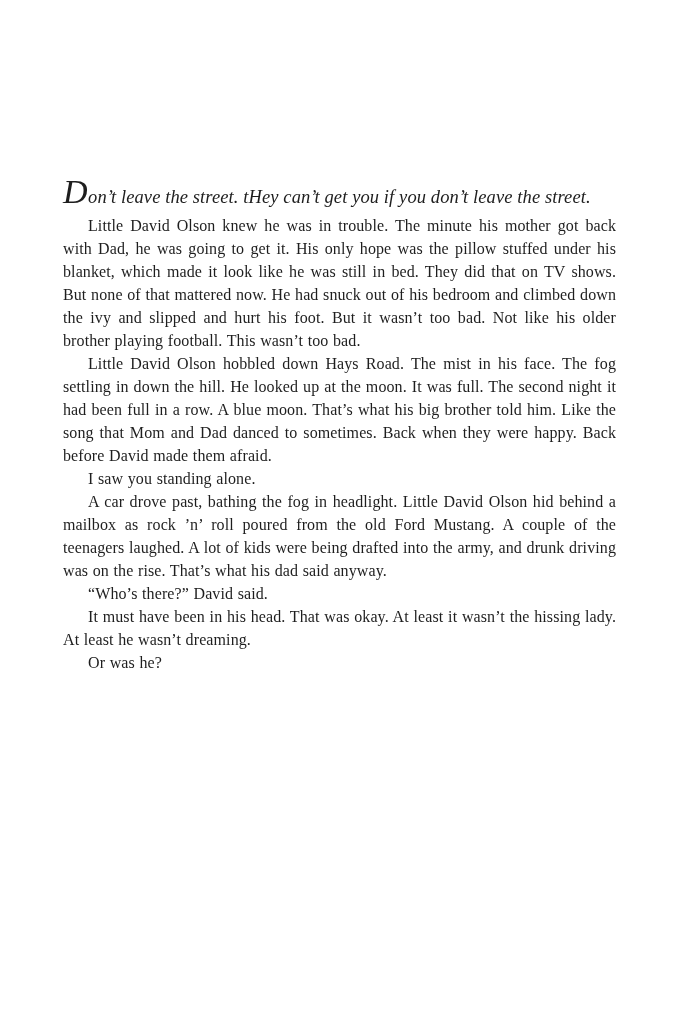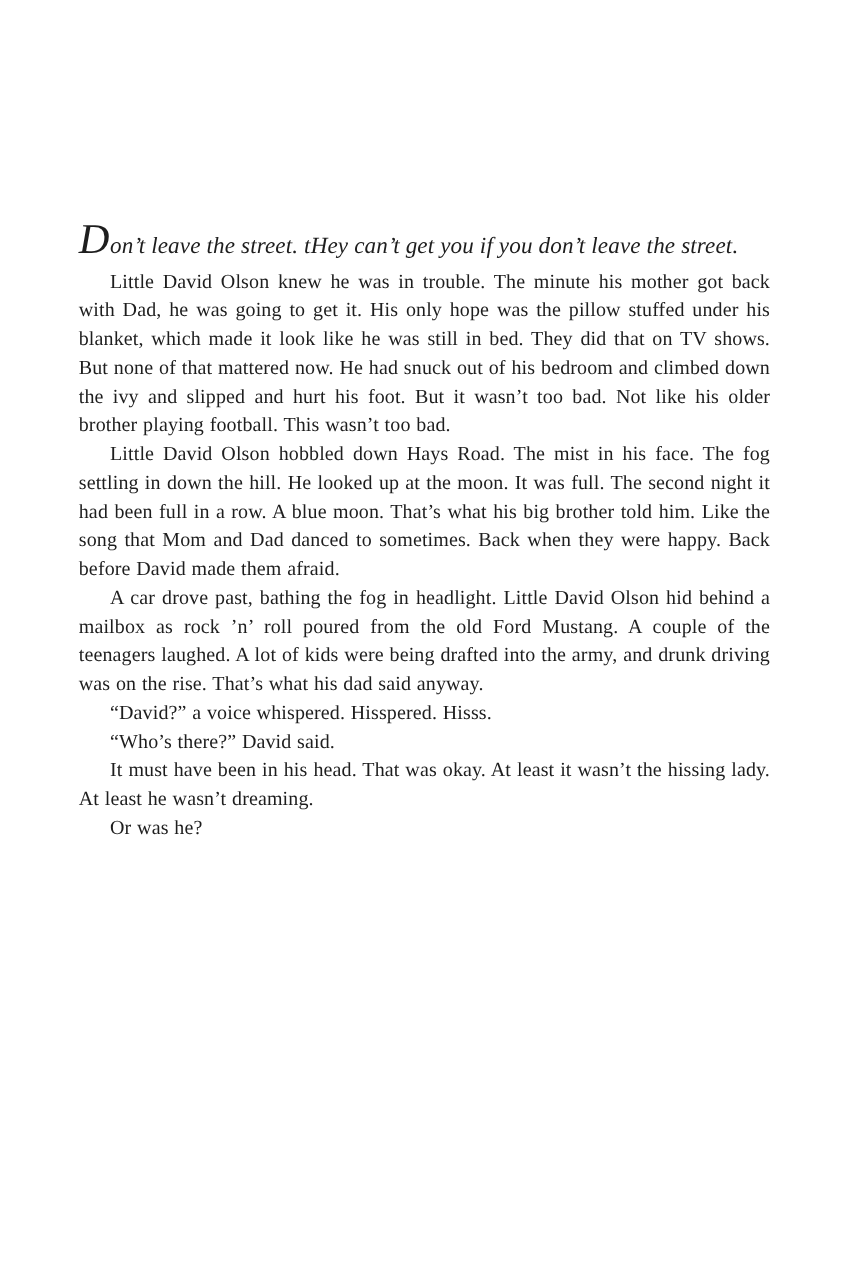--- a/index.html
+++ b/index.html
@@ -57,21 +57,21 @@
 </style>
 </head>
 <body>
 
 <div class="page">
   <div class="text-block">
     <p class="opener"><span class="dropcap">D</span><span>on’t leave the street. tHey can’t get you if you don’t leave the street.</span></p>
 
     <p class="body">Little David Olson knew he was in trouble. The minute his mother got back with Dad, he was going to get it. His only hope was the pillow stuffed under his blanket, which made it look like he was still in bed. They did that on TV shows. But none of that mattered now. He had snuck out of his bedroom and climbed down the ivy and slipped and hurt his foot. But it wasn’t too bad. Not like his older brother playing football. This wasn’t too bad.</p>
     <p class="body">Little David Olson hobbled down Hays Road. The mist in his face. The fog settling in down the hill. He looked up at the moon. It was full. The second night it had been full in a row. A blue moon. That’s what his big brother told him. Like the song that Mom and Dad danced to sometimes. Back when they were happy. Back before David made them afraid.</p>
+    <p class="body">I saw you standing alone.</p>
     <p class="body">A car drove past, bathing the fog in headlight. Little David Olson hid behind a mailbox as rock ’n’ roll poured from the old Ford Mustang. A couple of the teenagers laughed. A lot of kids were being drafted into the army, and drunk driving was on the rise. That’s what his dad said anyway.</p>
-    <p class="body">“David?” a voice whispered. Hisspered. Hisss.</p>
     <p class="body">“Who’s there?” David said.</p>
     <p class="body">It must have been in his head. That was okay. At least it wasn’t the hissing lady. At least he wasn’t dreaming.</p>
     <p class="body">Or was he?</p>
   </div>
 
   <div class="watermark">Матеріал, захищений авторським правом</div>
 </div>
 
 </body></html>

